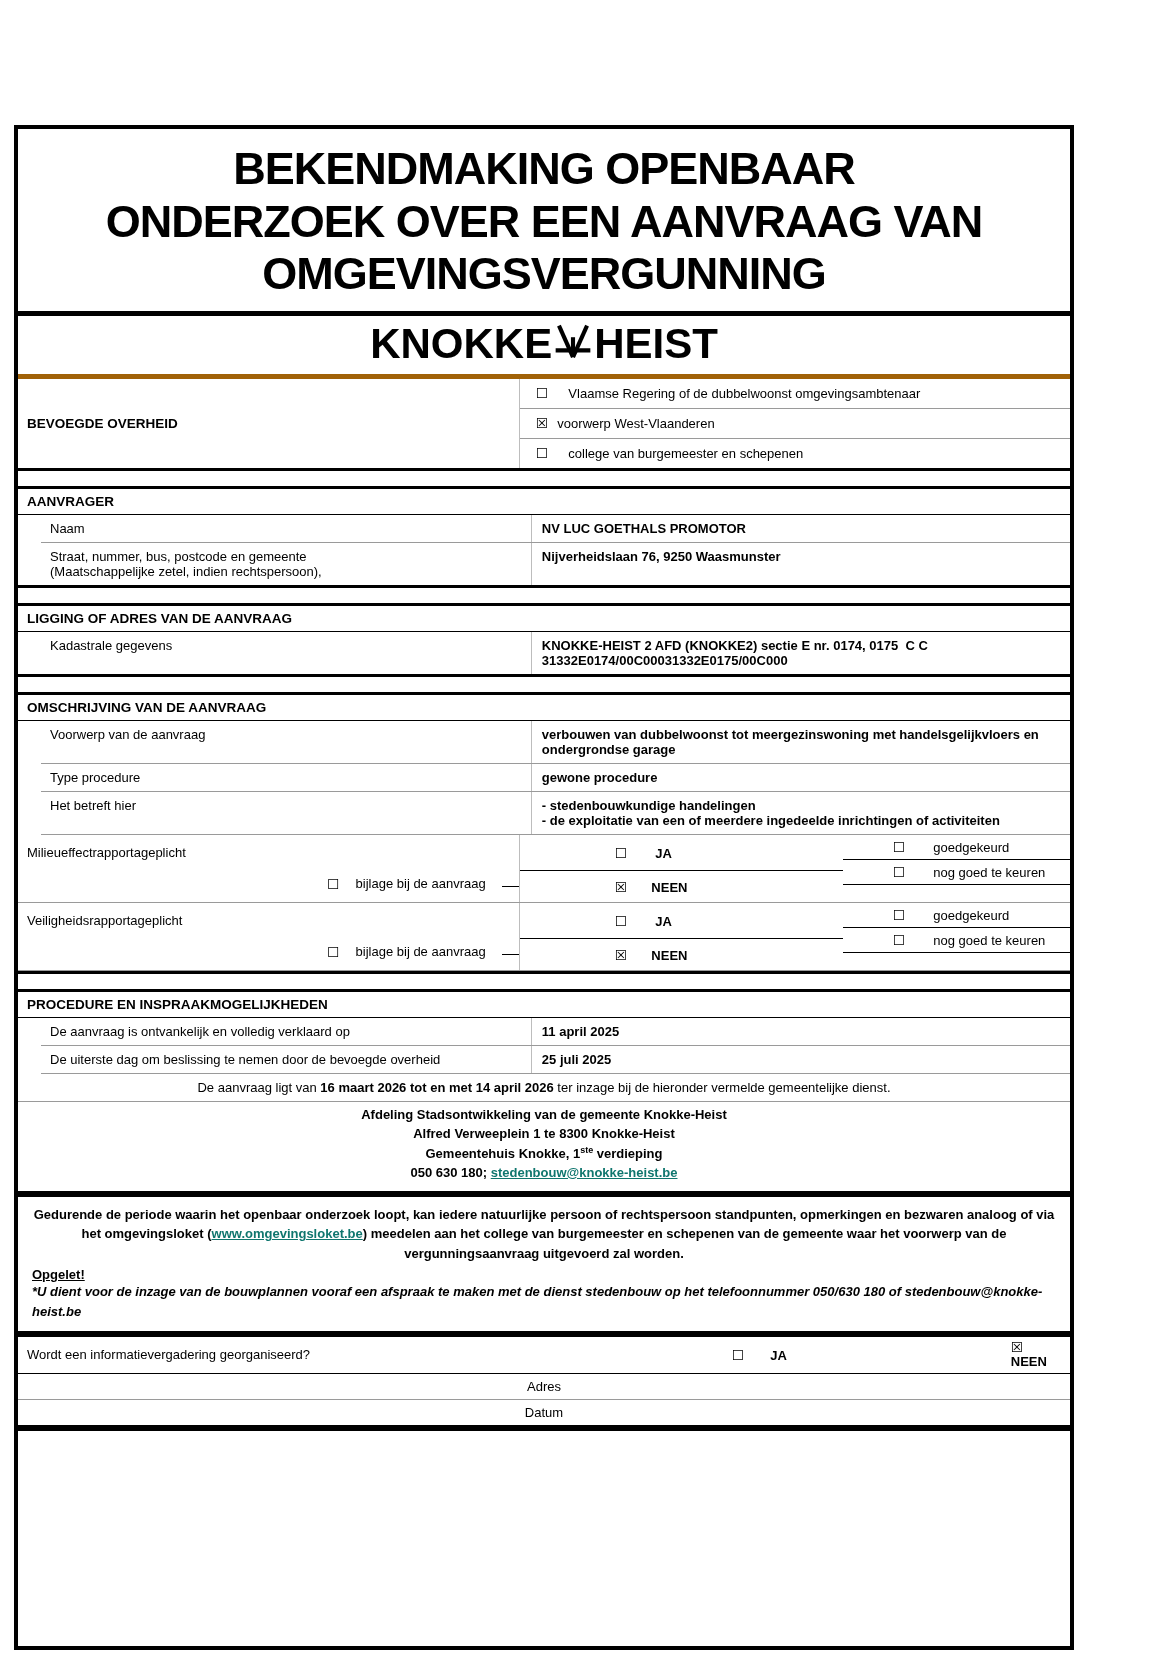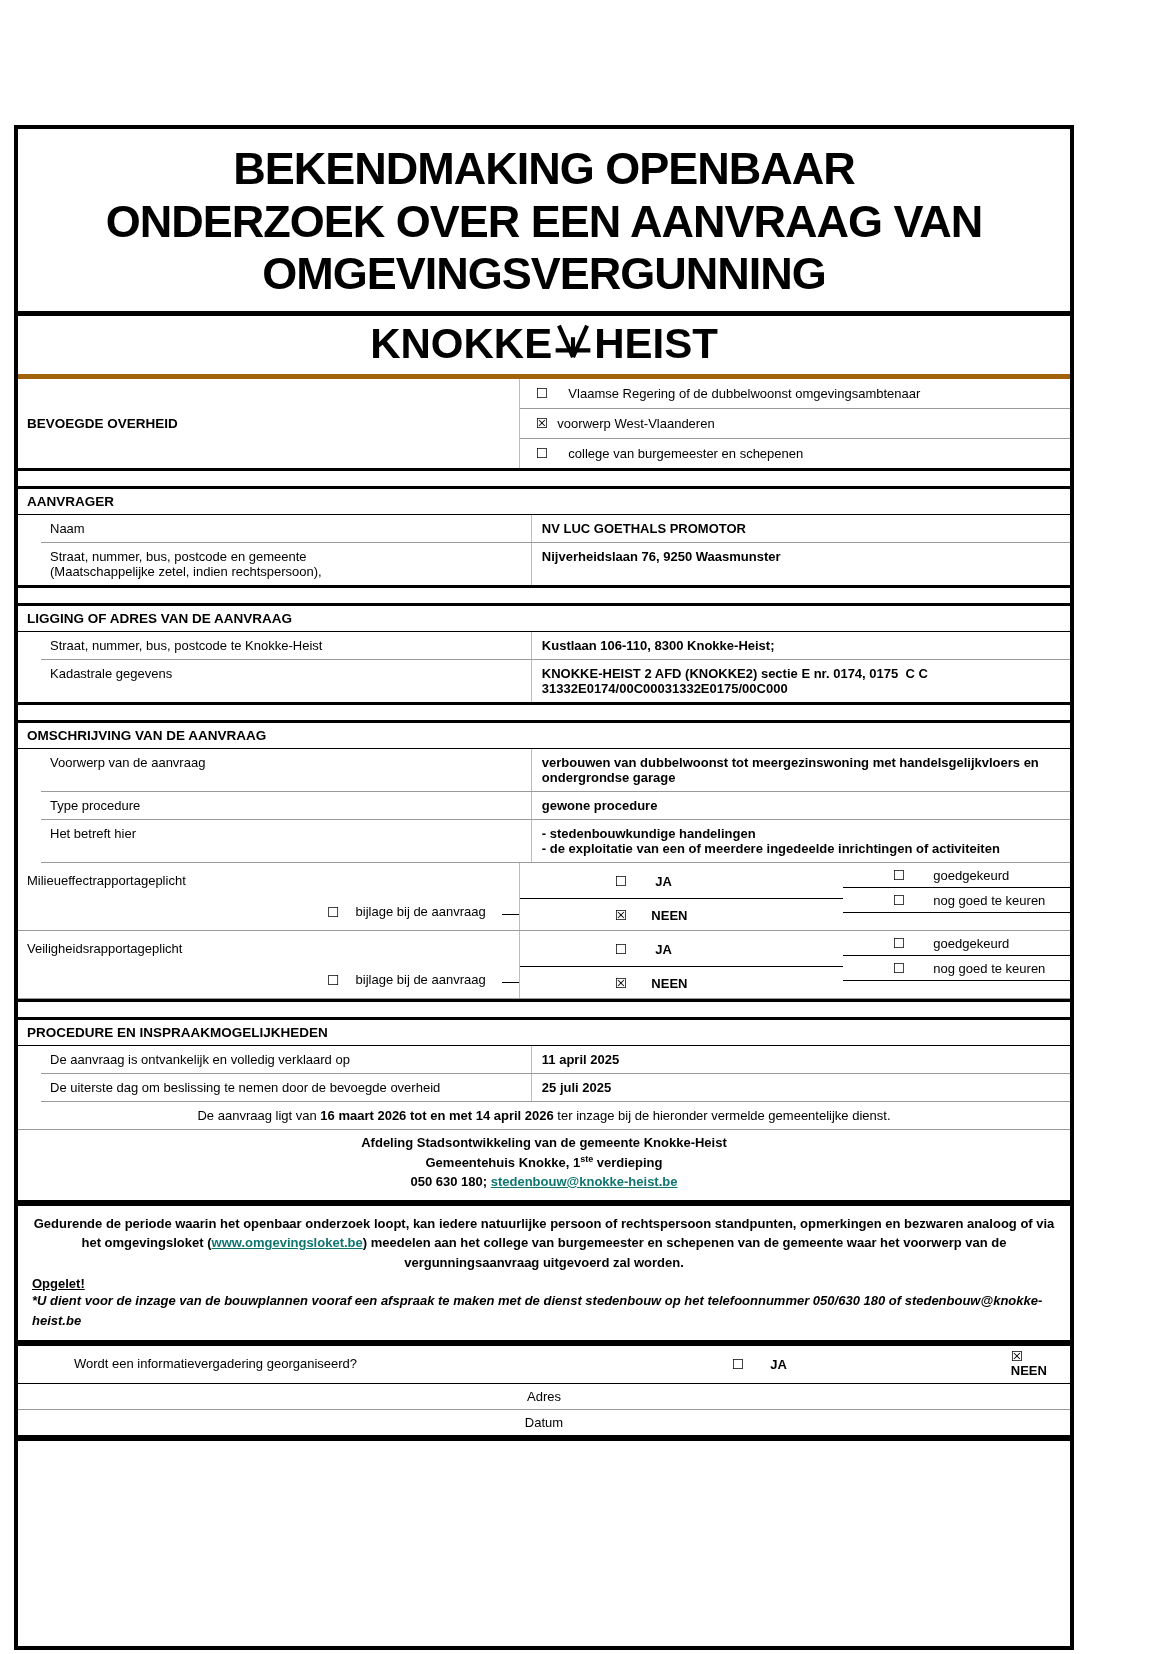--- a/index.html
+++ b/index.html
@@ -55,21 +55,21 @@
   .dienst{padding:4px 10px 8px 10px;text-align:center;font-weight:bold;line-height:1.45;}
   .bezwaar{padding:8px 14px 4px 14px;text-align:center;font-weight:bold;line-height:1.5;}
   .opgelet{padding:0 14px 10px 14px;}
   .opgelet-title{font-weight:bold;text-decoration:underline;}
   .opgelet-text{font-weight:bold;font-style:italic;line-height:1.5;}
   a.lnk{color:#0f766e;text-decoration:underline;font-weight:bold;cursor:pointer;}
   sup{font-size:9px;}
 
   
   .iv{display:grid;grid-template-columns:47.7% 30.7% 1fr;border-bottom:1px solid #000;}
-  .iv-q{padding:10px 9px;margin-left:47px;}
+  .iv-q{padding:10px 9px;}
   .iv-ja{display:flex;gap:26px;align-items:center;padding-left:212px;}
   .iv-neen{padding:3px 0 3px 168px;line-height:1.25;}
   .center-row{text-align:center;padding:5px 0;border-bottom:1px solid #9a9a9a;}
   .center-row.last{border-bottom:none;}
 </style>
 </head>
 <body>
 
 <div class="page">
   <div class="doc">
@@ -122,24 +122,20 @@
 (Maatschappelijke zetel, indien rechtspersoon),</div>
         <div class="cell-r">Nijverheidslaan 76, 9250 Waasmunster</div>
       </div>
     </div>
 
     <div class="gap"></div>
 
     <div class="sect">
       <div class="hdr-row">LIGGING OF ADRES VAN DE AANVRAAG</div>
       <div class="row2">
-        <div class="cell-l">Straat, nummer, bus, postcode te Knokke-Heist</div>
-        <div class="cell-r">Kustlaan 106-110, 8300 Knokke-Heist;</div>
-      </div>
-      <div class="row2">
         <div class="cell-l">Kadastrale gegevens</div>
         <div class="cell-r pre">KNOKKE-HEIST 2 AFD (KNOKKE2) sectie E nr. 0174, 0175  C C
 31332E0174/00C00031332E0175/00C000</div>
       </div>
     </div>
 
     <div class="gap"></div>
 
     <div class="sect">
       <div class="hdr-row">OMSCHRIJVING VAN DE AANVRAAG</div>
@@ -232,20 +228,21 @@
       </div>
       <div class="row2">
         <div class="cell-l">De uiterste dag om beslissing te nemen door de bevoegde overheid</div>
         <div class="cell-r">25 juli 2025</div>
       </div>
       <div class="full-center">
         <span>De aanvraag ligt van </span><span class="bold">16 maart 2026 tot en met 14 april 2026</span><span> ter inzage bij de hieronder vermelde gemeentelijke dienst.</span>
       </div>
       <div class="dienst">
         <div>Afdeling Stadsontwikkeling van de gemeente Knokke-Heist</div>
+        <div>Alfred Verweeplein 1 te 8300 Knokke-Heist</div>
         <div><span>Gemeentehuis Knokke, 1</span><sup>ste</sup><span> verdieping</span></div>
         <div><span>050 630 180; </span><a class="lnk">stedenbouw@knokke-heist.be</a></div>
       </div>
 
       <div class="thicksep"></div>
 
       <div class="bezwaar">
         <span>Gedurende de periode waarin het openbaar onderzoek loopt, kan iedere natuurlijke persoon of rechtspersoon standpunten, opmerkingen en bezwaren analoog of via het omgevingsloket (</span><a class="lnk">www.omgevingsloket.be</a><span>) meedelen aan het college van burgemeester en schepenen van de gemeente waar het voorwerp van de vergunningsaanvraag uitgevoerd zal worden.</span>
       </div>
       <div class="opgelet">

